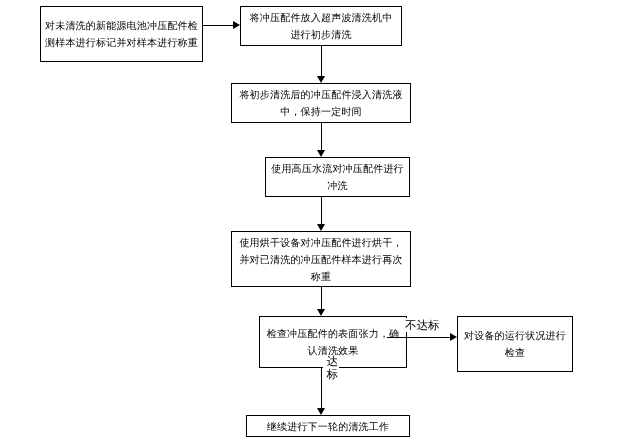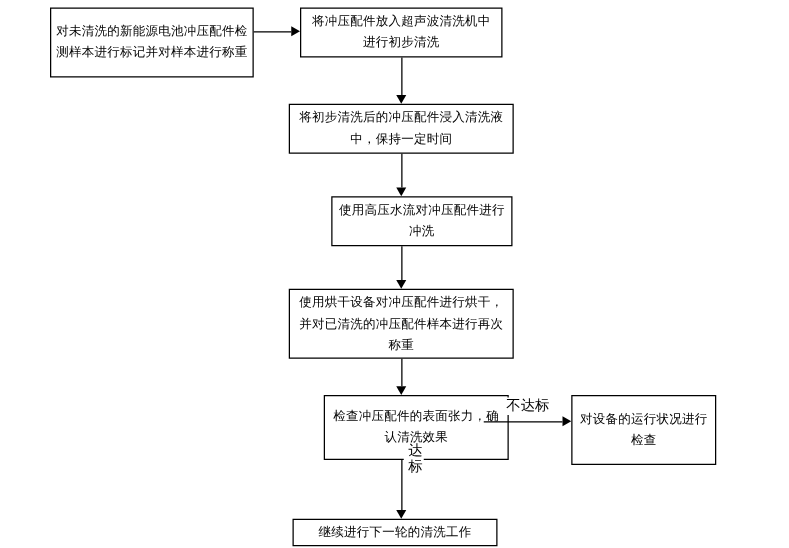--- a/index.html
+++ b/index.html
@@ -94,21 +94,21 @@
   </div>
 
   <div class="node" style="left:259px; top:316px; width:148px; height:52px;">
     <span>检查冲压配件的表面张力，确认清洗效果</span>
   </div>
 
   <div class="node" style="left:457px; top:316px; width:116px; height:56px;">
     <span>对设备的运行状况进行检查</span>
   </div>
 
-  <div class="node" style="left:234px; top:415px; width:164px; height:22px;">
+  <div class="node" style="left:246px; top:415px; width:164px; height:22px;">
     <span>继续进行下一轮的清洗工作</span>
   </div>
 
   <div class="edge h" style="left:203px; top:25px; width:30px;"></div>
   <div class="arrow right" style="left:233px; top:21px;"></div>
 
   <div class="edge v" style="left:321px; top:46px; height:30px;"></div>
   <div class="arrow down" style="left:317px; top:76px;"></div>
 
   <div class="edge v" style="left:321px; top:123px; height:27px;"></div>

